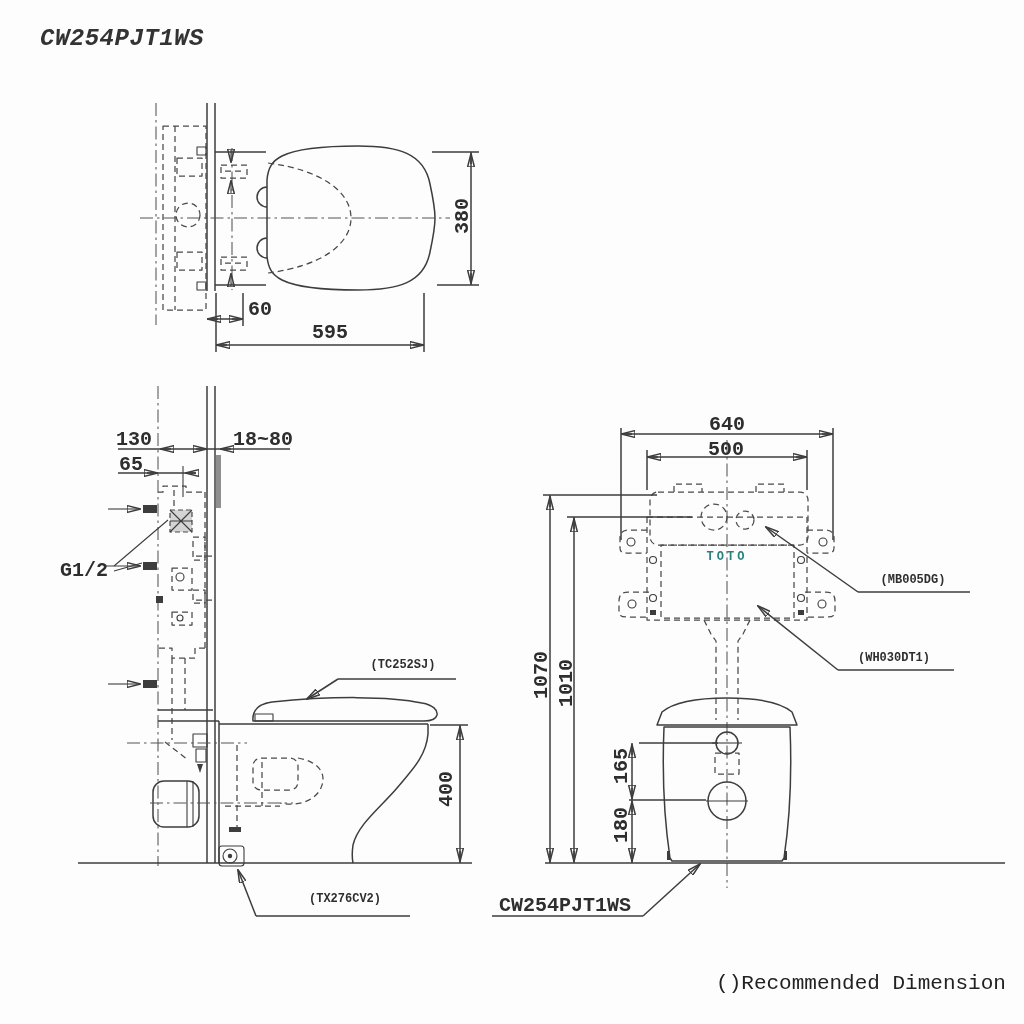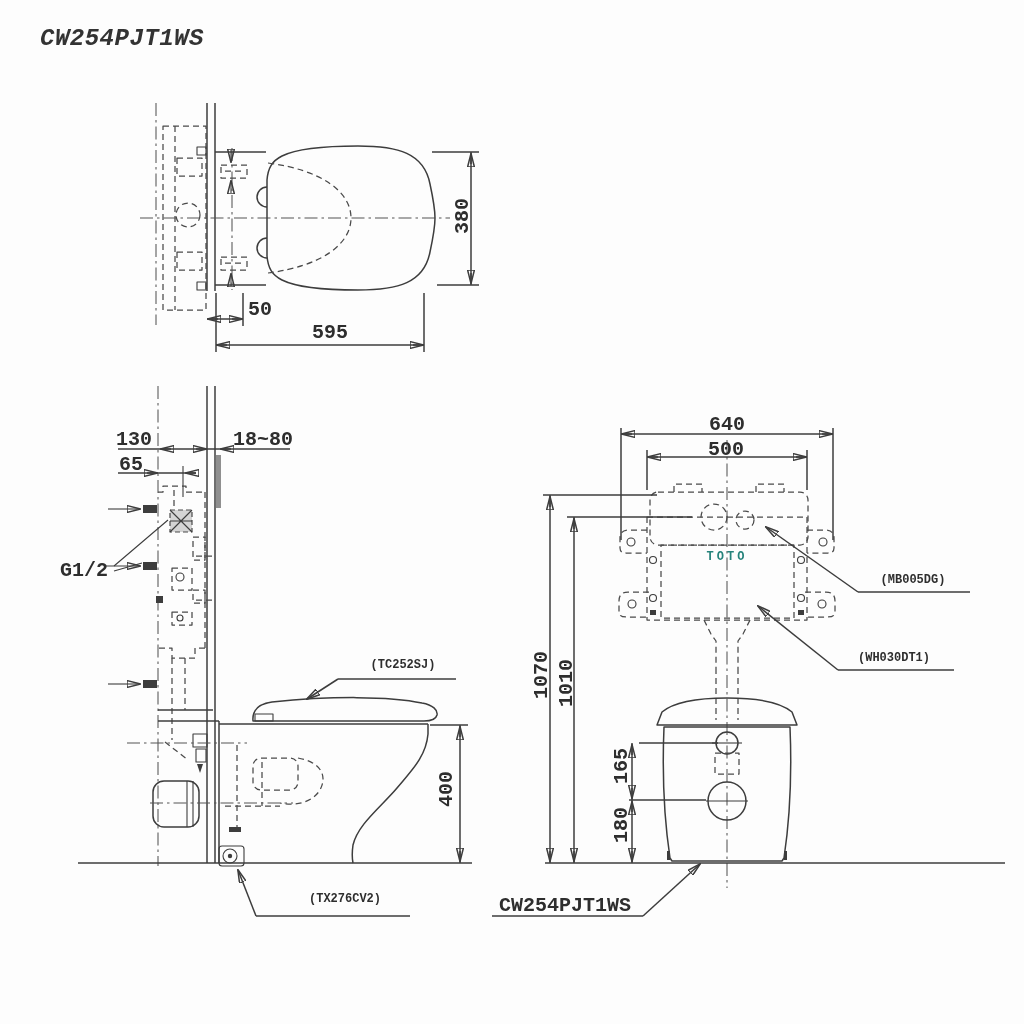--- a/index.html
+++ b/index.html
@@ -314,21 +314,21 @@
         <line x1="838" y1="670" x2="758" y2="606" marker-end="url(#arr)"></line>
         <line x1="492" y1="916" x2="643" y2="916"></line>
         <line x1="643" y1="916" x2="700" y2="864" marker-end="url(#arr)"></line>
       </g>
     </g>
   </svg>
 
   <span class="lbl title" style="left:40px;top:27px;">CW254PJT1WS</span>
 
   <span class="lbl v" style="left:463px;top:216px;">380</span>
-  <span class="lbl" style="left:260px;top:310px;">50</span>
+  <span class="lbl" style="left:260px;top:310px;">60</span>
   <span class="lbl" style="left:330px;top:333px;">595</span>
 
   <span class="lbl" style="left:134px;top:440px;">130</span>
   <span class="lbl" style="left:131px;top:465px;">65</span>
   <span class="lbl" style="left:263px;top:440px;">18~80</span>
   <span class="lbl" style="left:84px;top:571px;">G1/2</span>
   <span class="lbl part" style="left:403px;top:665px;">(TC252SJ)</span>
   <span class="lbl v" style="left:447px;top:789px;">400</span>
   <span class="lbl part" style="left:345px;top:899px;">(TX276CV2)</span>
 
@@ -336,13 +336,14 @@
   <span class="lbl" style="left:726px;top:450px;">500</span>
   <span class="lbl v" style="left:542px;top:675px;">1070</span>
   <span class="lbl v" style="left:567px;top:683px;">1010</span>
   <span class="lbl v" style="left:622px;top:766px;">165</span>
   <span class="lbl v" style="left:622px;top:825px;">180</span>
   <span class="lbl part" style="left:913px;top:580px;">(MB005DG)</span>
   <span class="lbl part" style="left:894px;top:658px;">(WH030DT1)</span>
   <span class="lbl" style="left:565px;top:906px;">CW254PJT1WS</span>
   <span class="lbl logo" style="left:727px;top:557px;">TOTO</span>
 
+  <span class="lbl note" style="left:861px;top:983px;">()Recommended Dimension</span>
 </div>
 
 </body></html>

